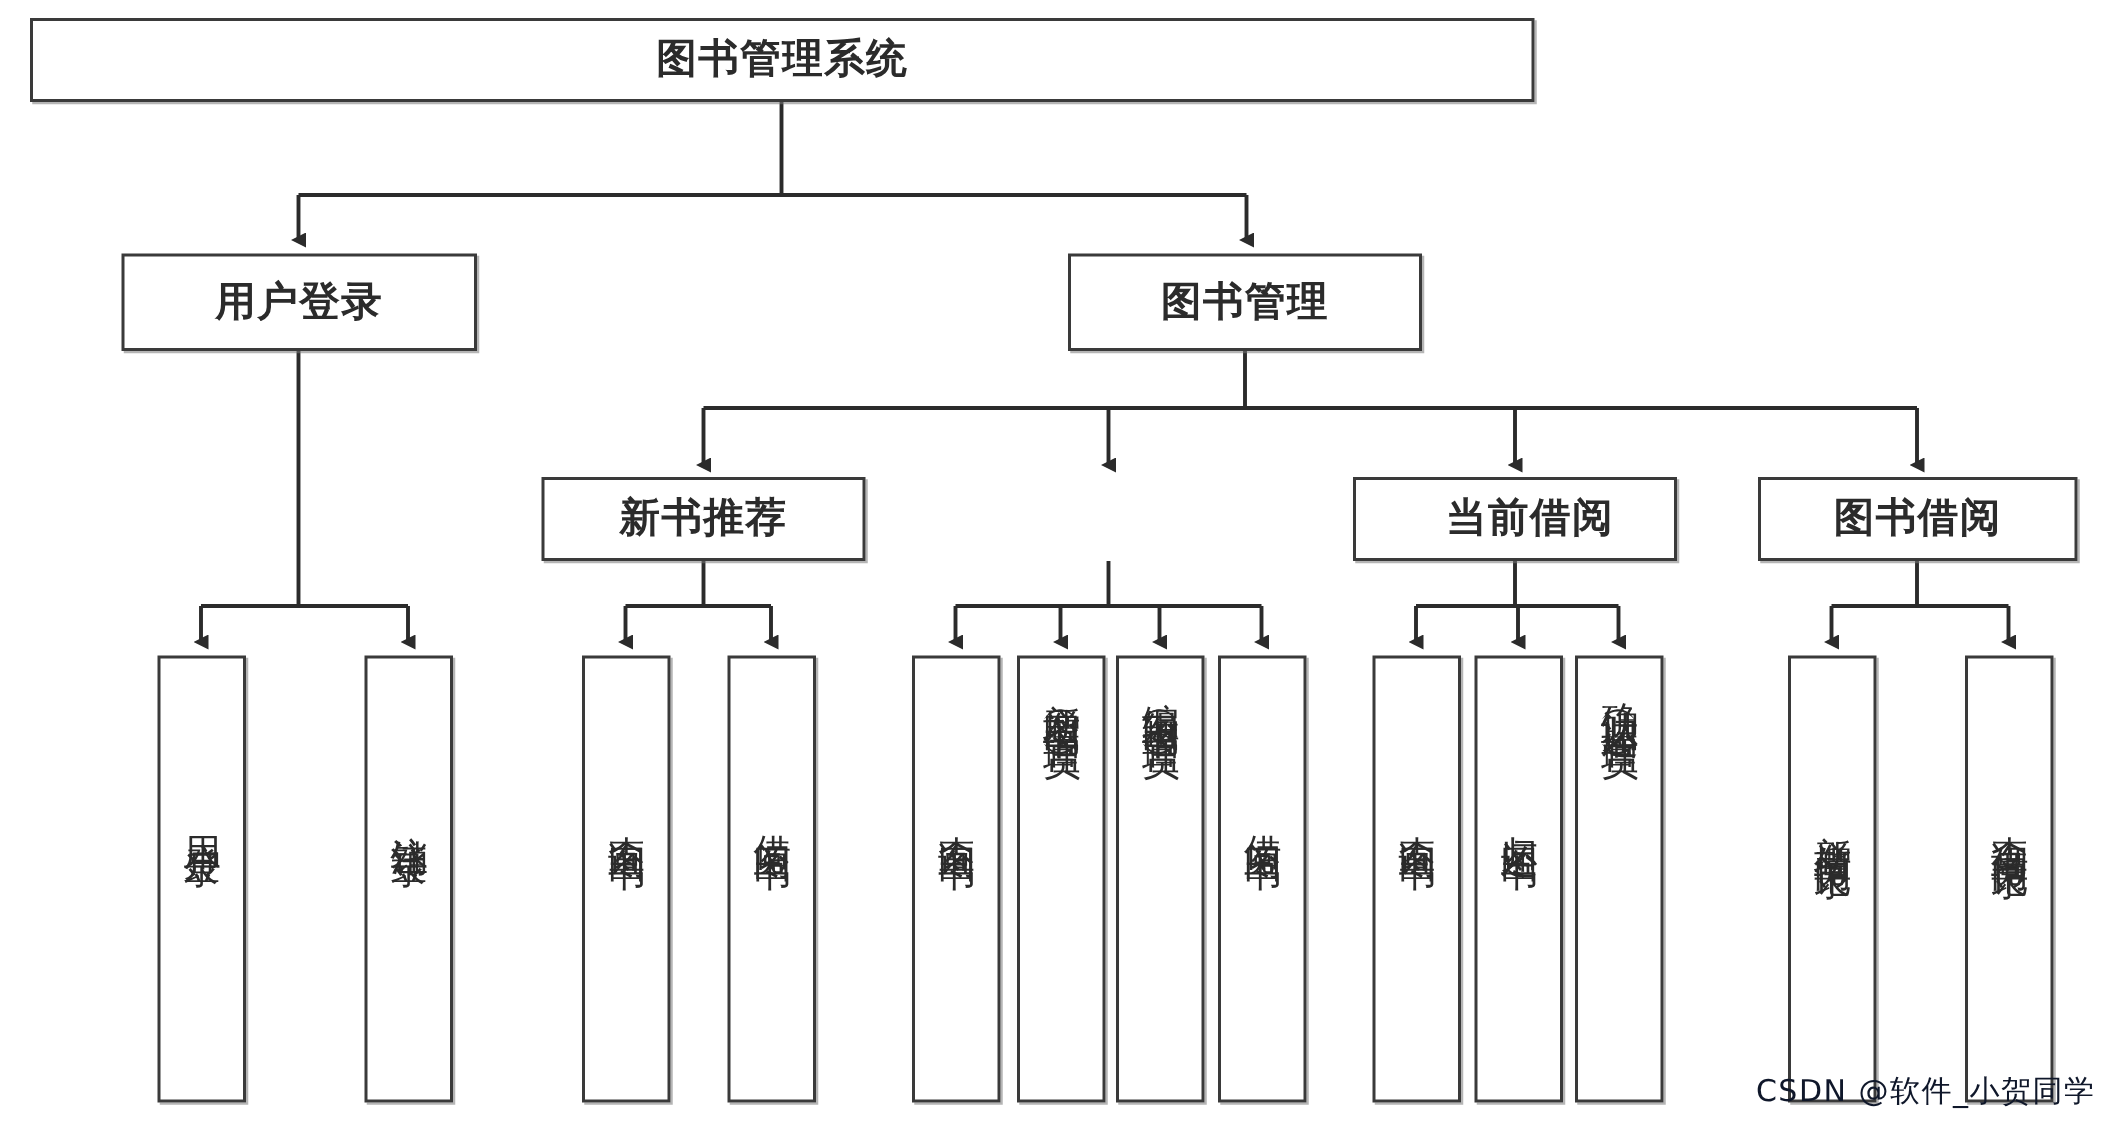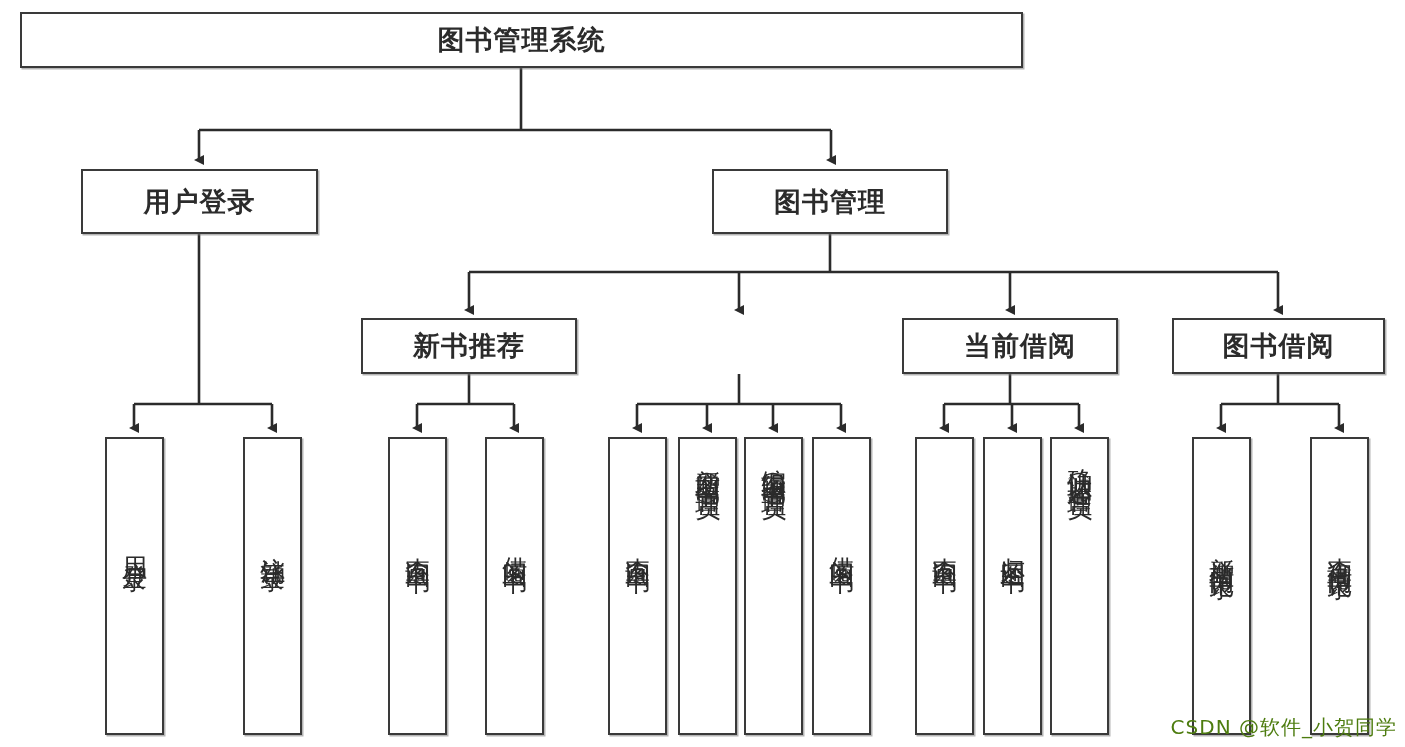--- a/index.html
+++ b/index.html
@@ -45,21 +45,21 @@
     display:block;
   }
   .node.vert.mid .vlabel{ margin-top:92px; }
   .node.vert.top .vlabel{ margin-top:4px; }
 
   .watermark{
     position:absolute;
     right:8px;
     bottom:6px;
     font-size:20px;
-    color:#4d7c0f;
+    color:#0f172a;
     letter-spacing:1px;
     white-space:nowrap;
     font-family:"DejaVu Sans","Liberation Sans",sans-serif;
   }
   svg.links{position:absolute;left:0;top:0;width:1405px;height:747px;pointer-events:none;}
 </style>
 </head>
 <body>
 
 <div id="diagram">

